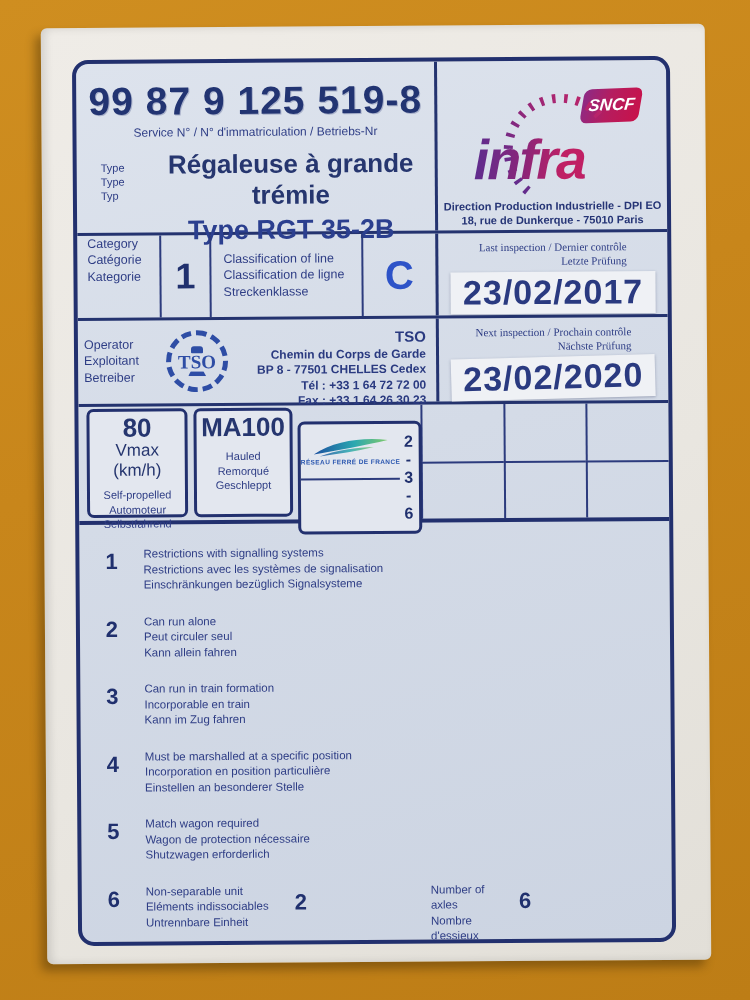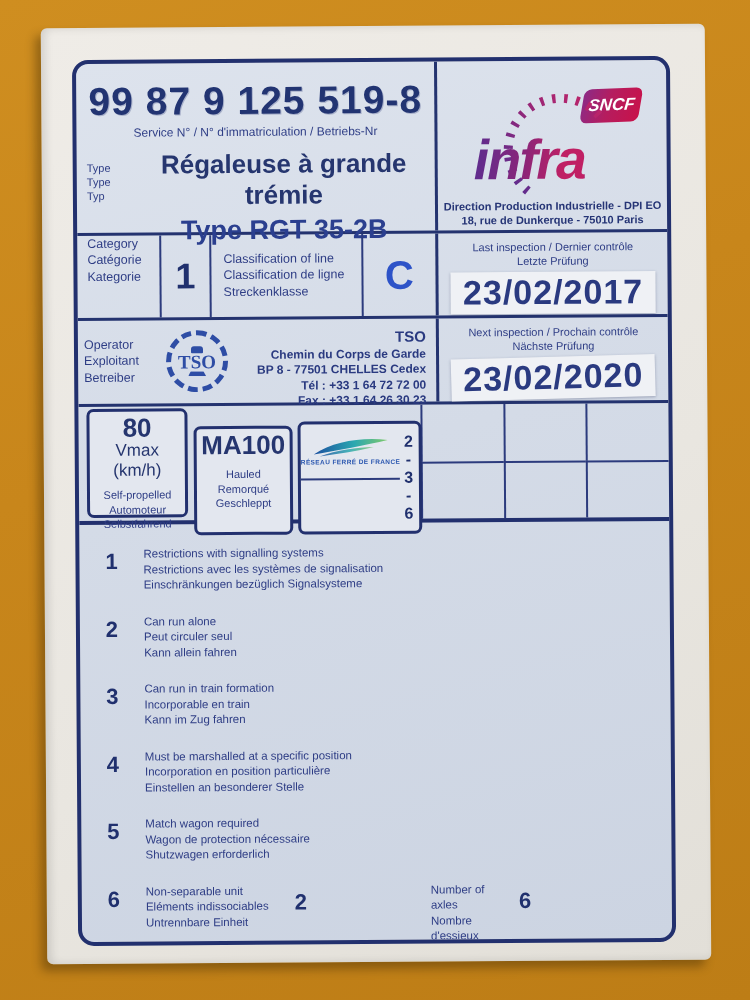--- a/index.html
+++ b/index.html
@@ -32,21 +32,21 @@
   .rowD{top:343px;height:114px;border-bottom:4px solid #22306e;position:absolute;}
   .rowE{top:457px;height:421px;position:absolute;}
   .leftcol{width:361px;border-right:3px solid #24336f;box-sizing:border-box;position:relative;}
   .rightcol{flex:1;position:relative;}
 
   
   .regnum{margin-top:16px;text-align:center;font-size:39px;font-weight:bold;
     letter-spacing:1px;color:#223472;text-shadow:1px 1px 0 rgba(120,130,170,.5);}
   .regcap{text-align:center;font-size:12px;color:#2f3e86;margin-top:2px;}
   .typeblock{display:flex;margin-top:8px;}
-  .typelabels{width:46px;padding-left:10px;font-size:11px;line-height:1.25;color:#2f3e86;padding-top:14px;}
+  .typelabels{width:46px;padding-left:24px;font-size:11px;line-height:1.25;color:#2f3e86;padding-top:14px;}
   .typemain{flex:1;text-align:center;}
   .typename{font-size:26px;font-weight:bold;color:#26366f;margin-top:2px;}
   .typemodel{font-size:27px;font-weight:bold;color:#2b3f8f;margin-top:4px;}
 
   
   .infrabox{position:relative;height:172px;}
   .sncfflag{position:absolute;right:26px;top:28px;width:58px;height:34px;border-radius:7px;
     background:linear-gradient(100deg,#8c2a86 0%,#b51d5f 45%,#c8124a 100%);
     transform:skewX(-12deg) rotate(-2deg);display:flex;align-items:center;justify-content:center;}
   .sncfflag span{color:#fff;font-style:italic;font-weight:bold;font-size:17px;letter-spacing:0px;transform:skewX(4deg);}
@@ -59,21 +59,21 @@
   
   .catlabels{width:84px;border-right:2px solid #2c3b7d;box-sizing:border-box;
     font-size:12.5px;line-height:1.3;padding:0 0 0 10px;color:#2e3d85;}
   .catval{width:50px;border-right:2px solid #2c3b7d;box-sizing:border-box;display:flex;align-items:center;justify-content:center;
     font-size:36px;font-weight:bold;color:#20306e;}
   .clslabels{width:152px;border-right:2px solid #2c3b7d;box-sizing:border-box;
     font-size:12.5px;line-height:1.3;padding:16px 0 0 12px;color:#2e3d85;}
   .clsval{flex:1;display:flex;align-items:center;justify-content:center;
     font-size:40px;font-weight:bold;color:#2d53c8;}
   .inspect{display:flex;flex-direction:column;align-items:center;padding-top:7px;}
-  .insp-cap{font-size:11px;color:#2e3d85;text-align:center;line-height:1.3;}
+  .insp-cap{font-size:11px;color:#2e3d85;text-align:right;line-height:1.3;font-family:Liberation Serif, serif;}
   .sticker{margin-top:3px;background:#eff1f5;box-shadow:0 1px 3px rgba(40,50,90,.35);
     padding:1px 12px 2px;font-size:34px;font-weight:bold;color:#2a3a80;letter-spacing:1px;}
   .tilt{transform:rotate(-1.2deg);}
 
   
   .oplabels{width:88px;font-size:12.5px;line-height:1.3;padding:16px 0 0 6px;color:#2e3d85;box-sizing:border-box;}
   .tsologo{width:62px;height:62px;margin-top:10px;border:5px dashed #2e4da5;border-radius:50%;
     display:flex;flex-direction:column;align-items:center;justify-content:center;box-sizing:border-box;position:relative;flex:none;}
   .tsologo .railhead{width:12px;height:7px;background:#2e4da5;border-radius:3px 3px 1px 1px;margin-bottom:-1px;}
   .tsologo .tsotext{font-family:"Liberation Serif",serif;font-weight:bold;font-size:19px;color:#2e4da5;line-height:1;}
@@ -81,21 +81,21 @@
   .opaddr{flex:1;text-align:right;padding-right:10px;padding-top:8px;font-size:12px;font-weight:bold;color:#2a3a80;line-height:1.3;}
   .opaddr .company{font-size:15px;}
 
   
   .emptygrid{position:absolute;left:342px;top:0;right:0;bottom:0;display:grid;
     grid-template-columns:1fr 1fr 1fr;grid-template-rows:1fr 1fr;}
   .emptygrid div{border-left:2px solid #2c3b7d;border-top:0;box-sizing:border-box;}
   .emptygrid div:nth-child(n+4){border-top:2px solid #2c3b7d;}
   .dbox{position:absolute;background:#e3e7ef;border:3px solid #22306e;border-radius:7px;box-sizing:border-box;text-align:center;color:#26366f;}
   .dbox1{left:8px;top:2px;width:101px;height:109px;}
-  .dbox2{left:115px;top:20px;width:99px;height:109px;}
+  .dbox2{left:115px;top:2px;width:99px;height:109px;}
   .dbox3{left:219px;top:16px;width:124px;height:113px;display:flex;flex-direction:row;}
   .bigval{font-size:26px;font-weight:bold;line-height:1.05;margin-top:3px;}
   .vmaxunit{font-size:17px;margin-top:-1px;}
   .smalllines{font-size:11px;line-height:1.3;color:#2e3d85;margin-top:7px;}
   .dbox2 .smalllines{margin-top:8px;text-align:center;}
   .rffcell{height:54px;border-bottom:2px solid #2c3b7d;display:flex;flex-direction:column;align-items:center;justify-content:center;}
   .rffname{font-size:6.5px;font-weight:bold;letter-spacing:.4px;color:#2b57b0;margin-top:1px;}
   .rffval{flex:1;display:flex;align-items:center;justify-content:center;font-size:16px;font-weight:bold;letter-spacing:2px;color:#20306e;}
 
   

